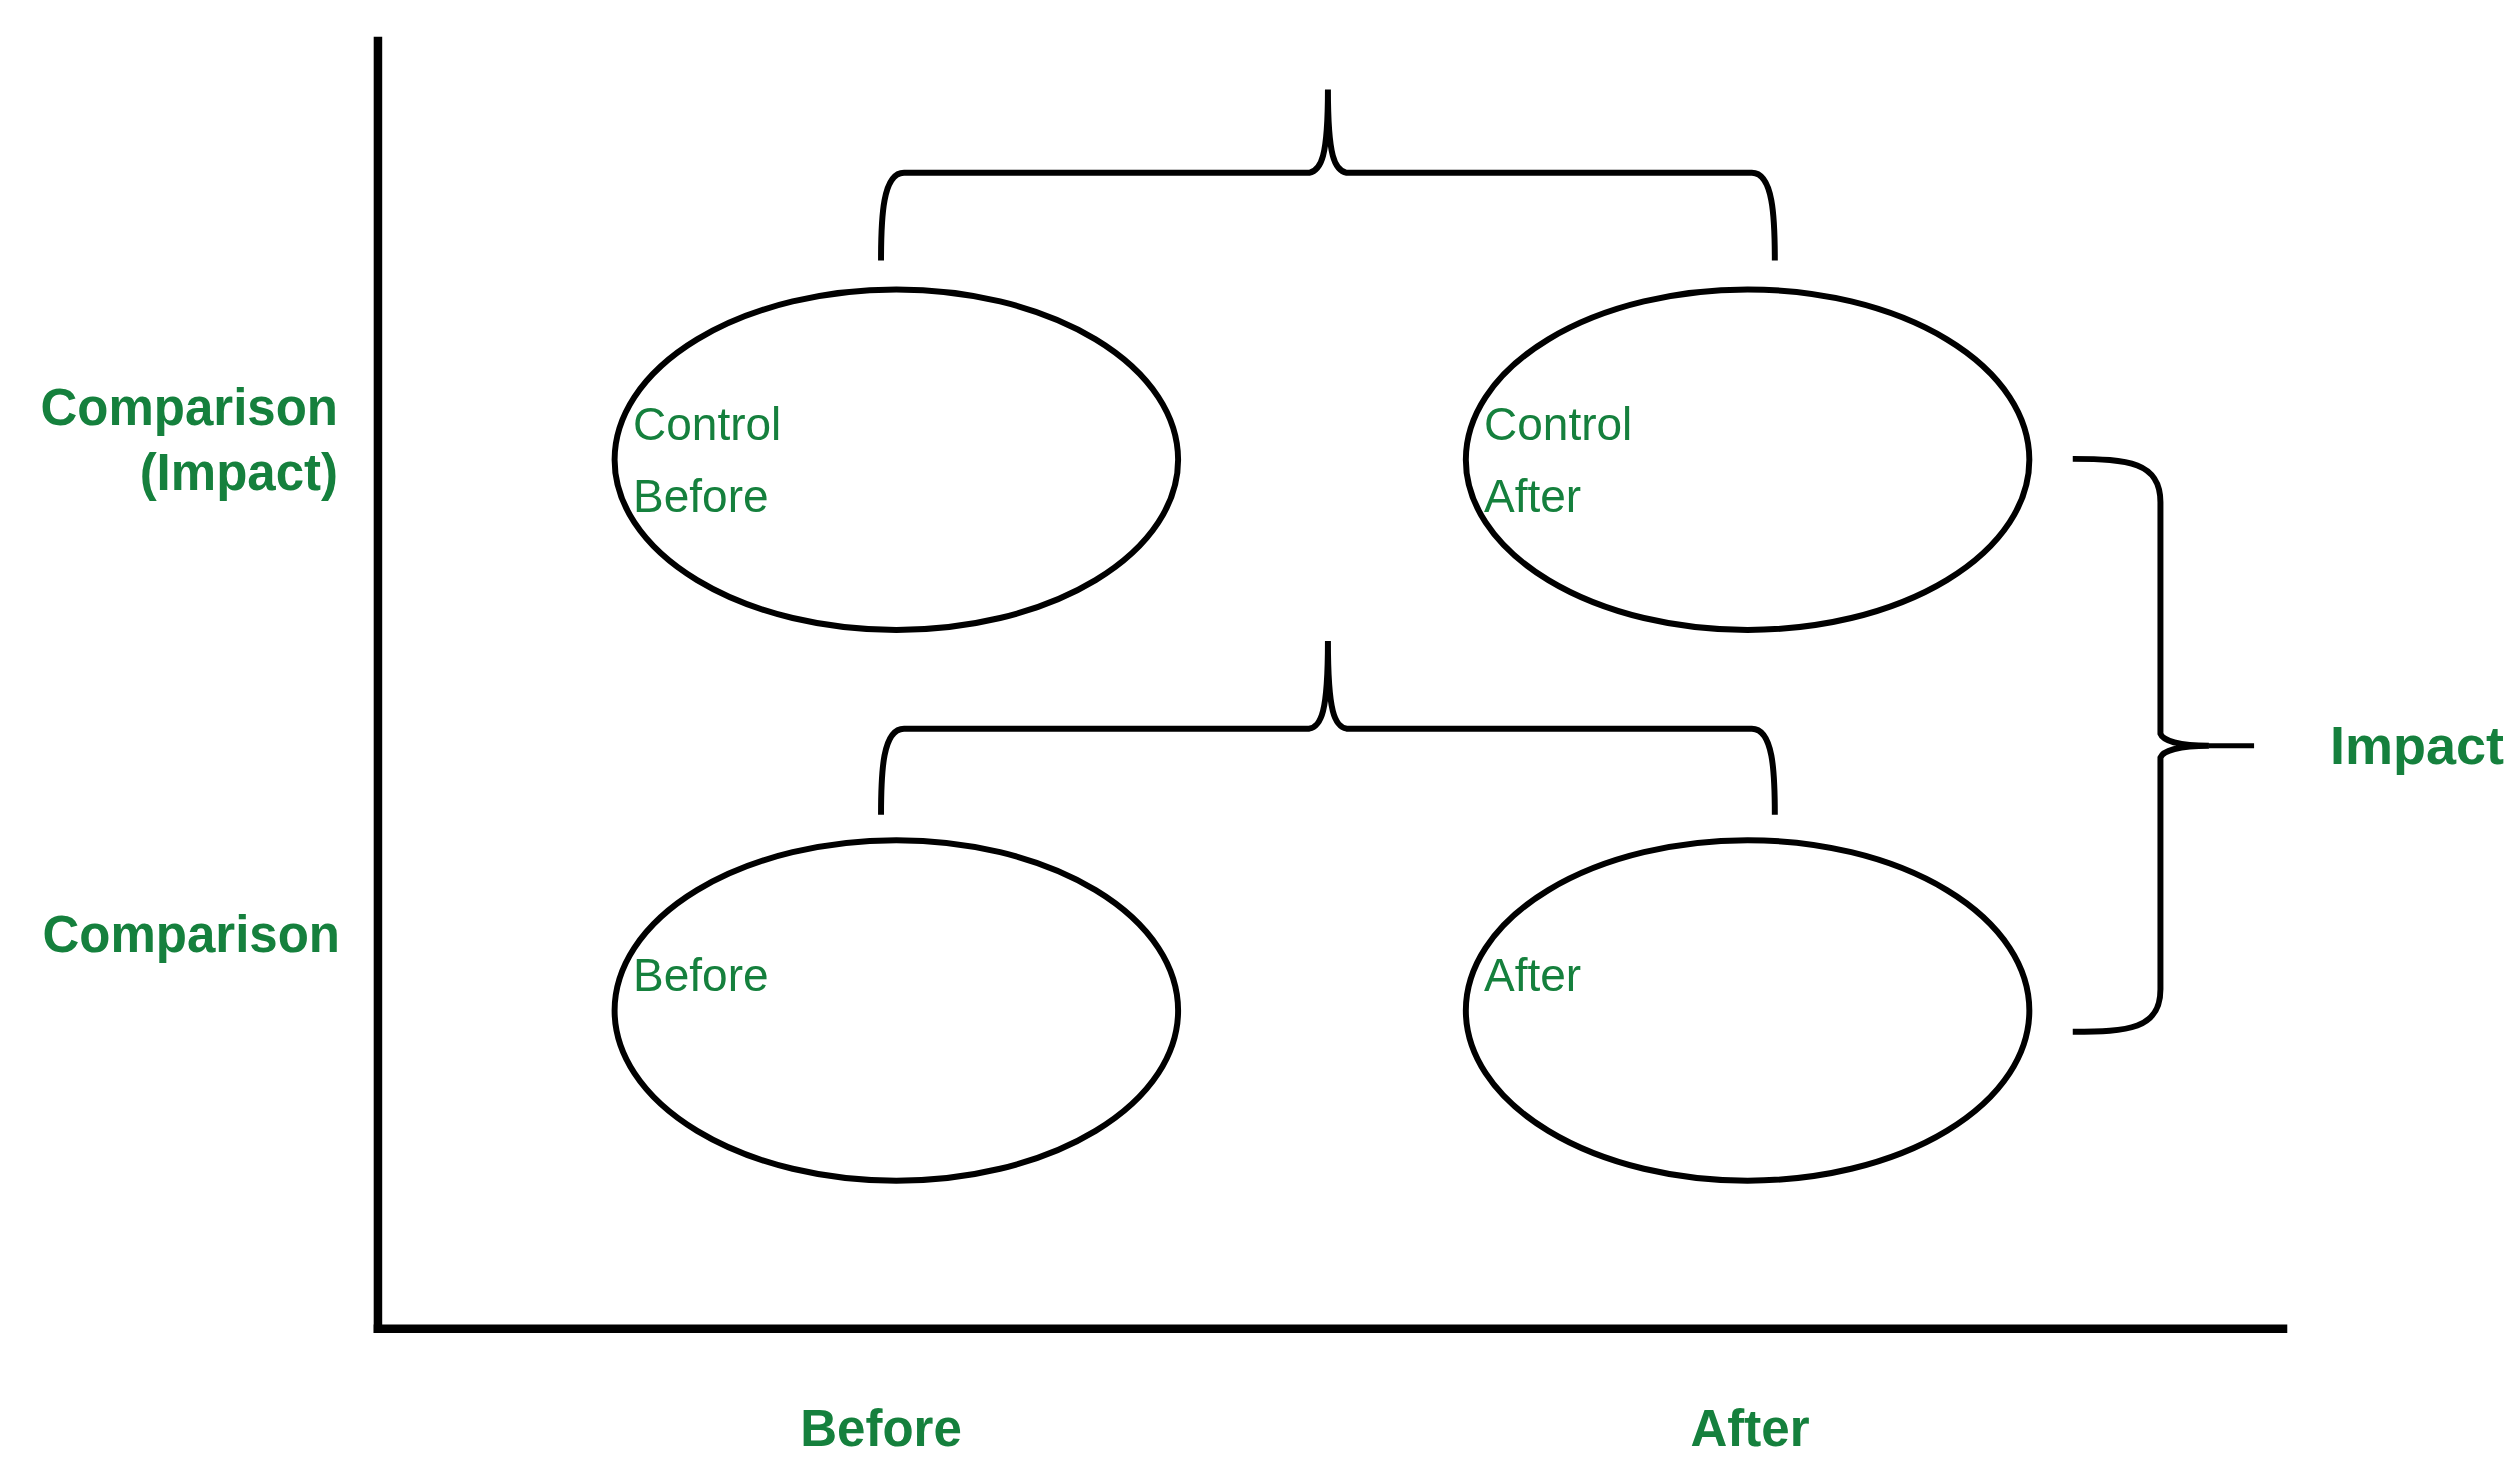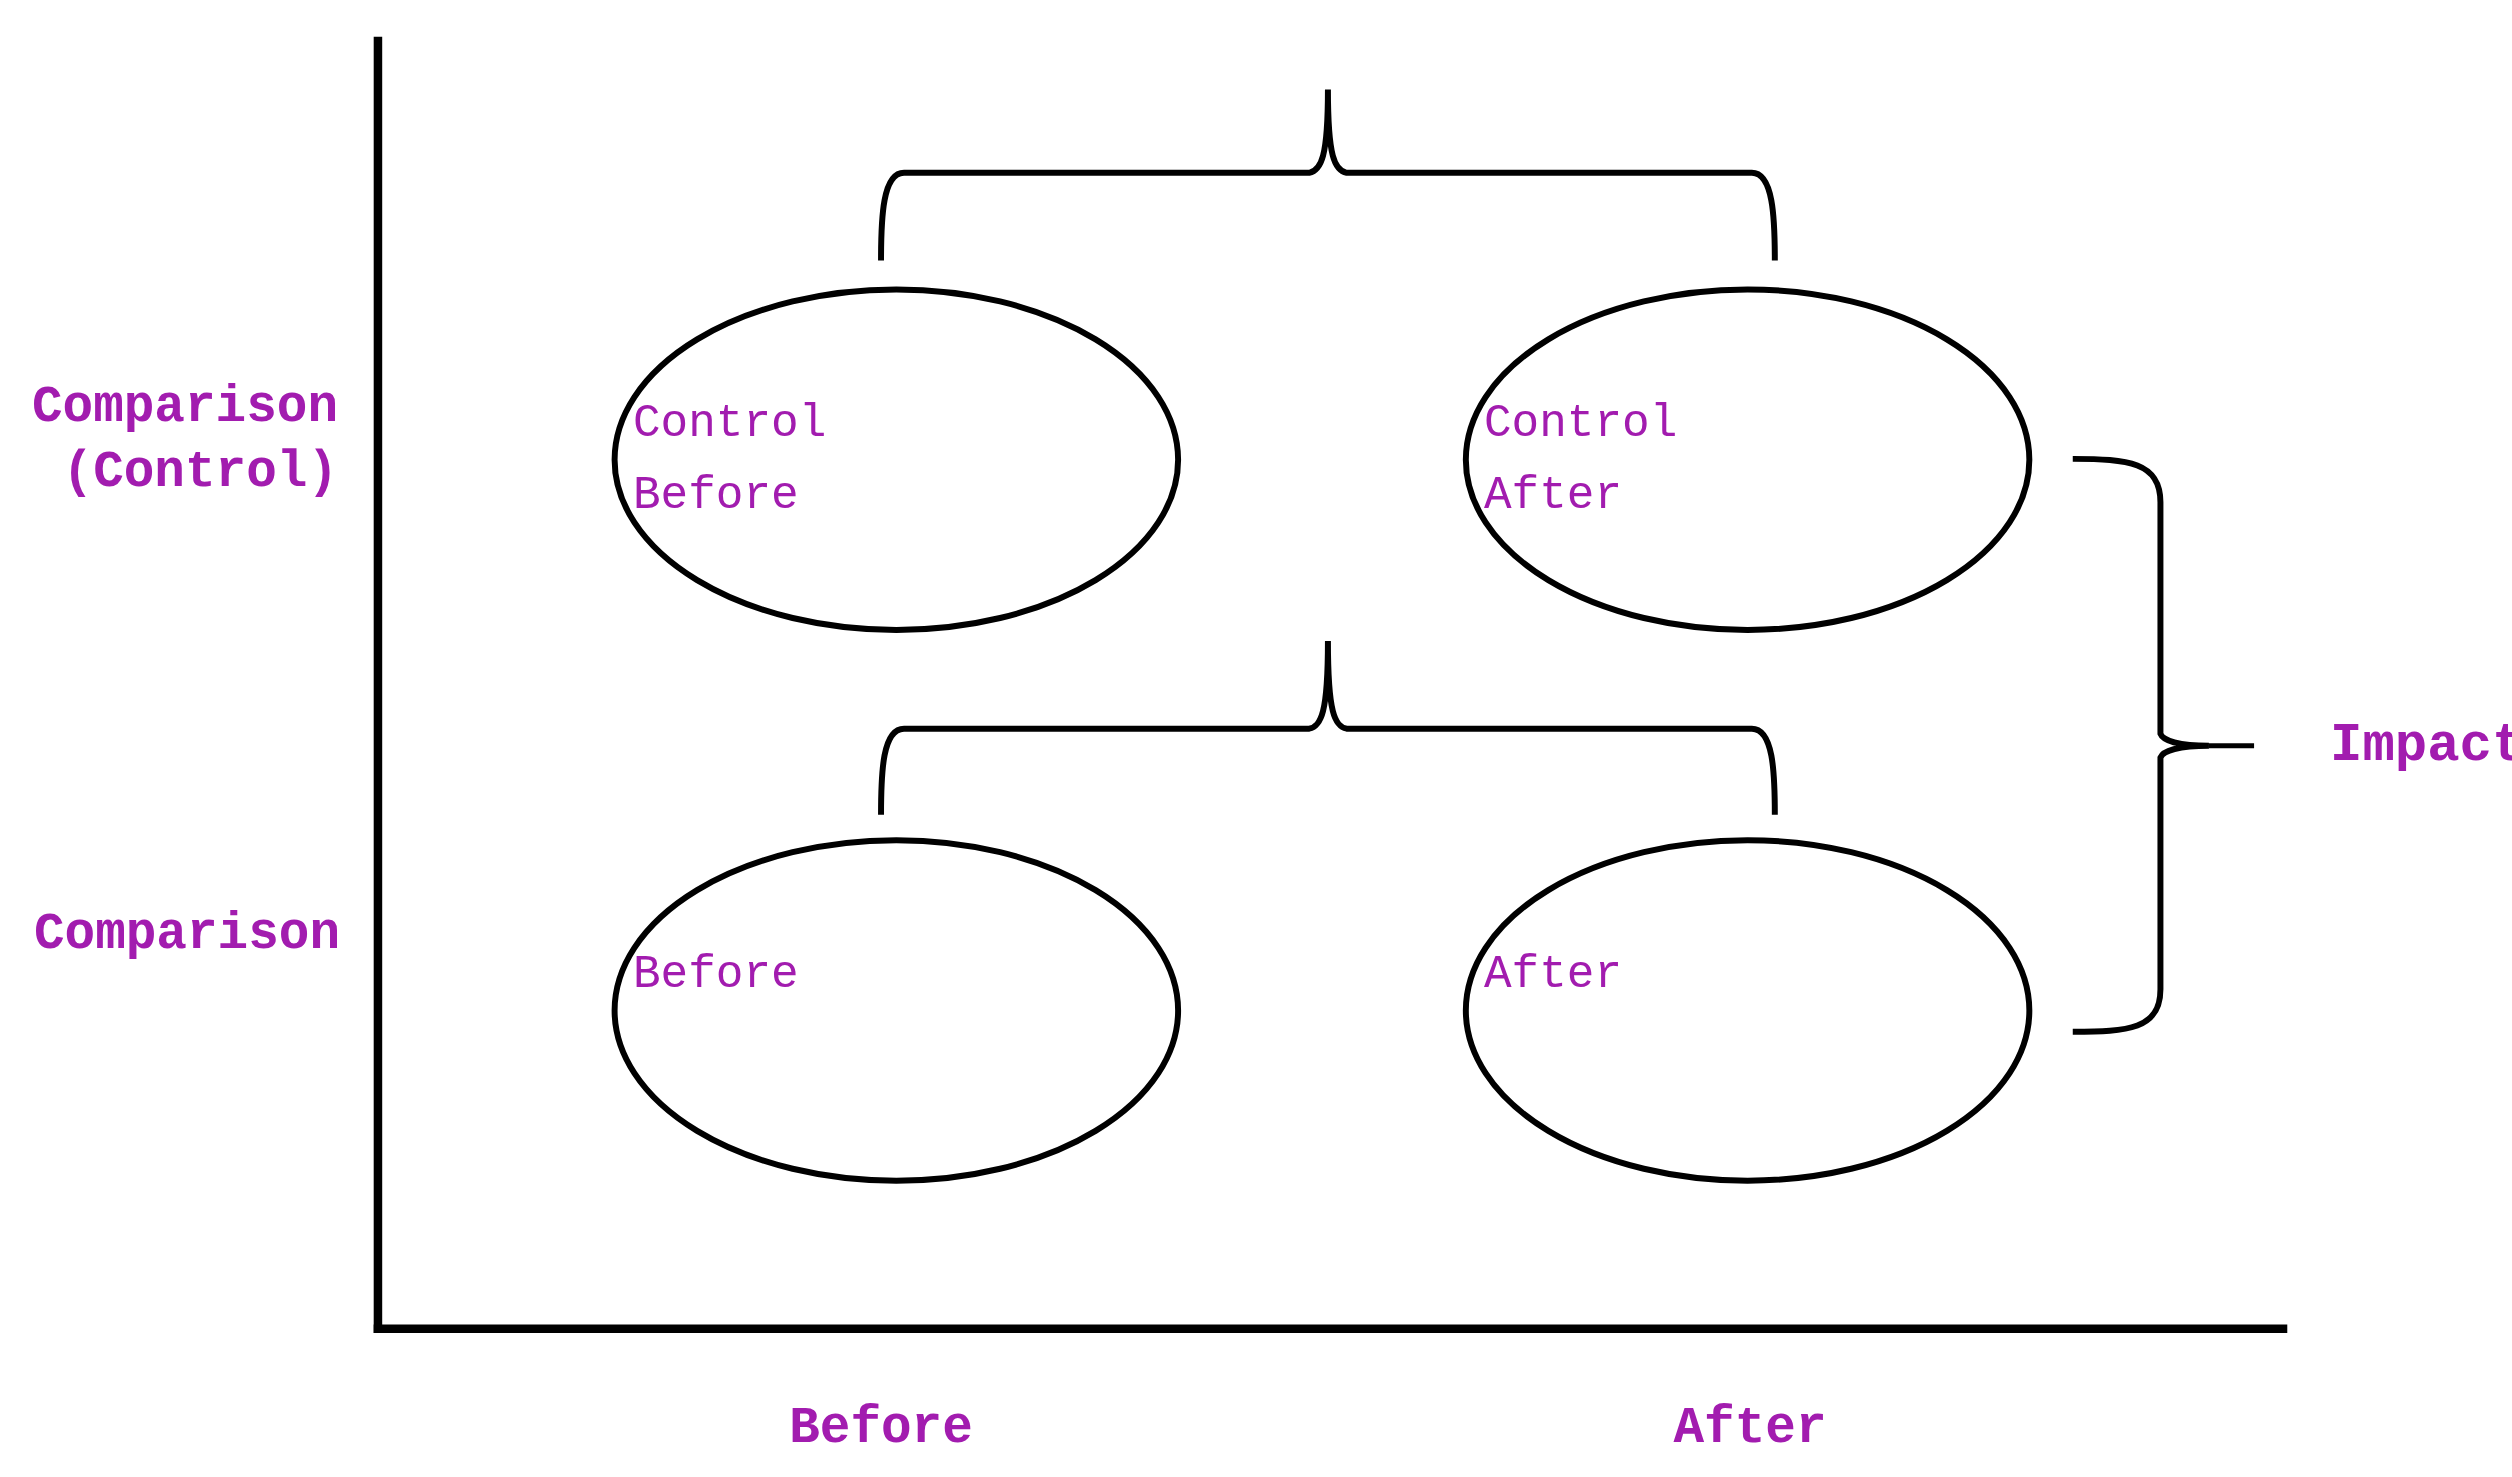--- a/index.html
+++ b/index.html
@@ -18,23 +18,22 @@
   }
   #diagram-svg {
     position: absolute;
     left: 0;
     top: 0;
     width: 2512px;
     height: 1477px;
   }
   .txt {
     position: absolute;
-    color: #a21caf;
+    color: #15803d;
     white-space: nowrap;
-    font-family: Liberation Mono, monospace;
   }
   .row-label {
     left: 0;
     width: 338px;
     text-align: right;
     font-size: 51px;
     font-weight: bold;
     line-height: 65px;
   }
   .node-label {
@@ -94,21 +93,21 @@
     <line x1="2595" y1="876" x2="2648" y2="876" stroke="#000000" stroke-width="6"></line>
 
     <ellipse cx="1053" cy="540" rx="331" ry="200" fill="#ffffff" stroke="#000000" stroke-width="7"></ellipse>
     <ellipse cx="2053" cy="540" rx="331" ry="200" fill="#ffffff" stroke="#000000" stroke-width="7"></ellipse>
     <ellipse cx="1053" cy="1187" rx="331" ry="200" fill="#ffffff" stroke="#000000" stroke-width="7"></ellipse>
     <ellipse cx="2053" cy="1187" rx="331" ry="200" fill="#ffffff" stroke="#000000" stroke-width="7"></ellipse>
   </svg>
 
   <div class="txt row-label" style="top:375px;">
     <div>Comparison</div>
-    <div>(Control)</div>
+    <div>(Impact)</div>
   </div>
   <div class="txt row-label" style="top:902px; width:340px;">
     <div>Comparison</div>
   </div>
 
   <div class="txt node-label" style="left:633px; top:388px;">
     <div>Control</div>
     <div>Before</div>
   </div>
   <div class="txt node-label" style="left:1484px; top:388px;">

